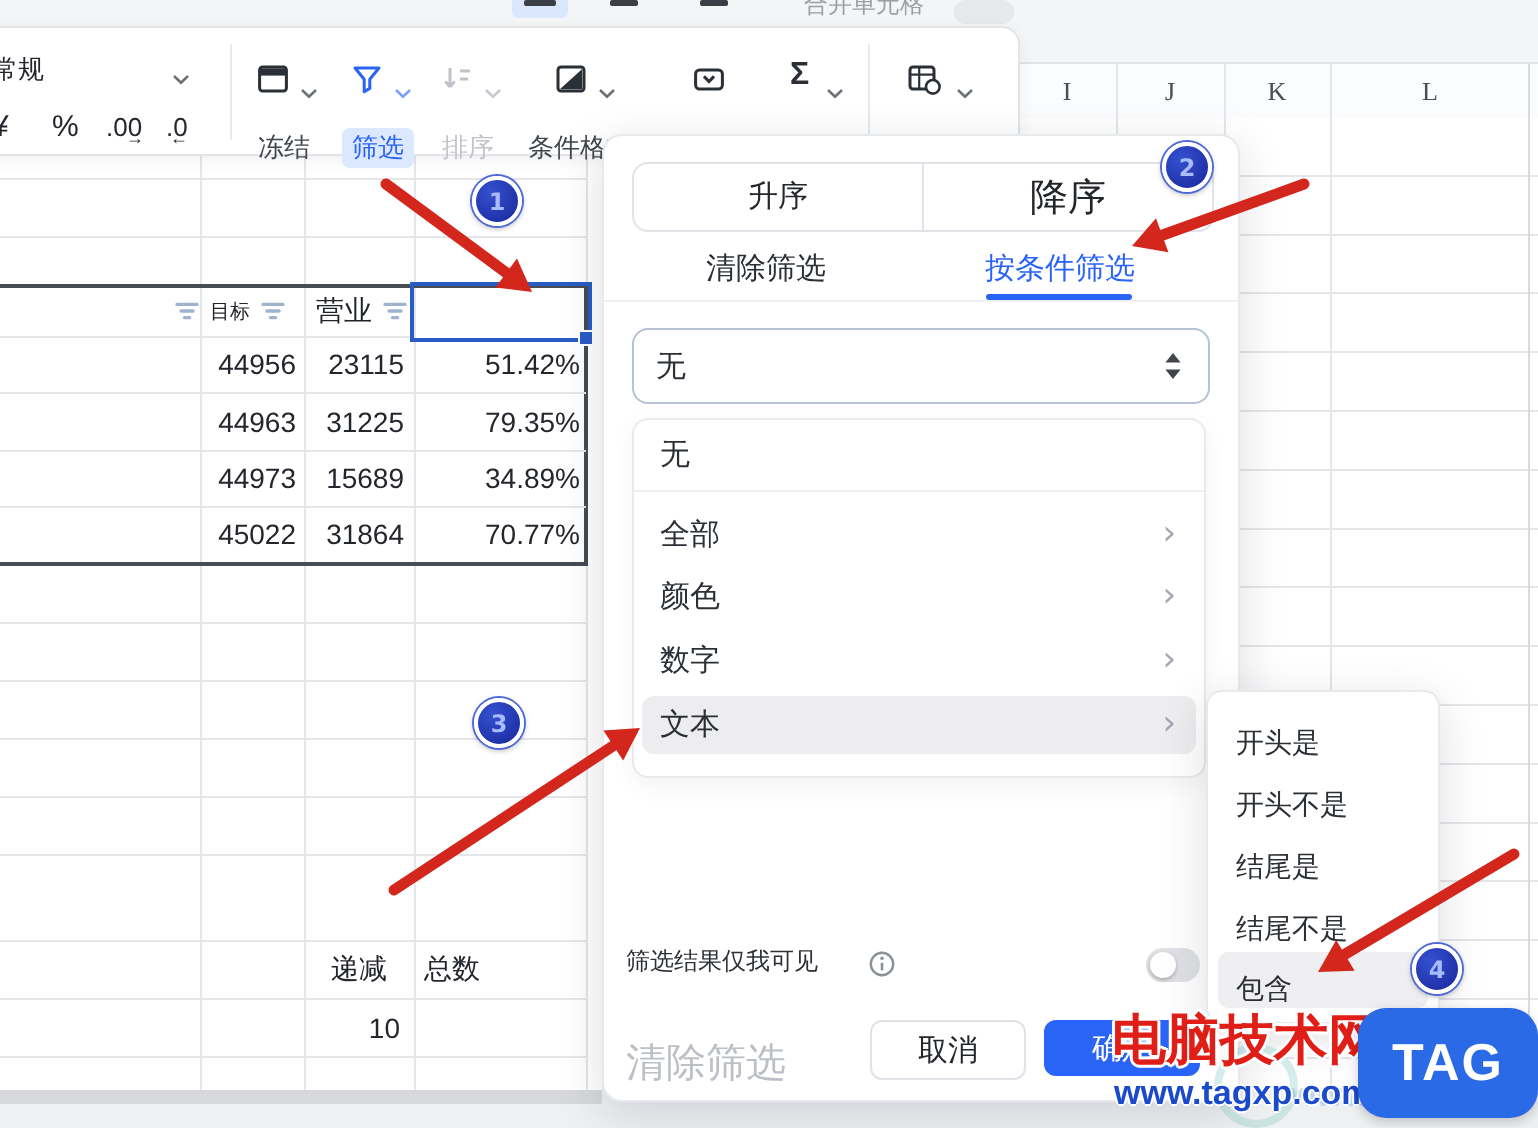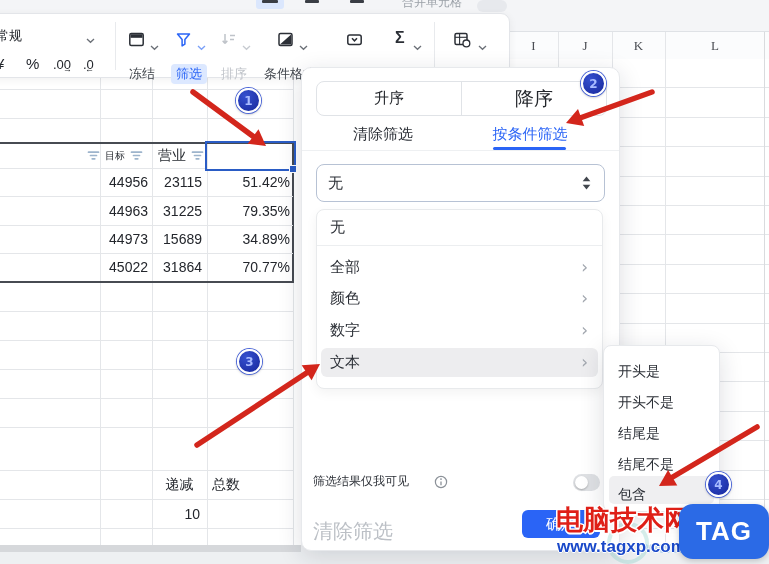--- a/index.html
+++ b/index.html
@@ -286,20 +286,21 @@
             <circle cx="7" cy="7" r="5.6" fill="none" stroke="#8b9198" stroke-width="1.2"></circle>
             <line x1="7" y1="6.4" x2="7" y2="10.2" stroke="#8b9198" stroke-width="1.3"></line>
             <circle cx="7" cy="4.1" r="0.9" fill="#8b9198"></circle>
           </svg></span>
       <span class="abs" style="left:260px;top:2px;width:27px;height:17px;border-radius:9px;background:#dfe1e4;">
         <span class="abs" style="left:2px;top:2px;width:13px;height:13px;border-radius:50%;background:#fff;box-shadow:0 1px 2px rgba(0,0,0,.25);"></span>
       </span>
     </div>
 
     <div class="abs" style="left:11px;top:450px;font-size:20px;color:#bcc0c6;">清除筛选</div>
+    <div class="abs" style="left:133px;top:442px;width:76px;height:28px;border:1px solid #dfe2e6;border-radius:6px;display:flex;align-items:center;justify-content:center;font-size:15px;color:#23262b;background:#fff;">取消</div>
     <div class="abs" style="left:220px;top:442px;width:78px;height:28px;border-radius:6px;display:flex;align-items:center;justify-content:center;font-size:15px;color:#fff;background:#2a64f6;">确定</div>
   </div>
 
   <div class="panel" style="left:603px;top:345px;width:115px;height:165px;border-radius:8px;z-index:5;">
     <div class="subrow" style="top:5px;">
       <span>开头是</span>
       </div>
     <div class="subrow" style="top:36px;">
       <span>开头不是</span>
       </div>

